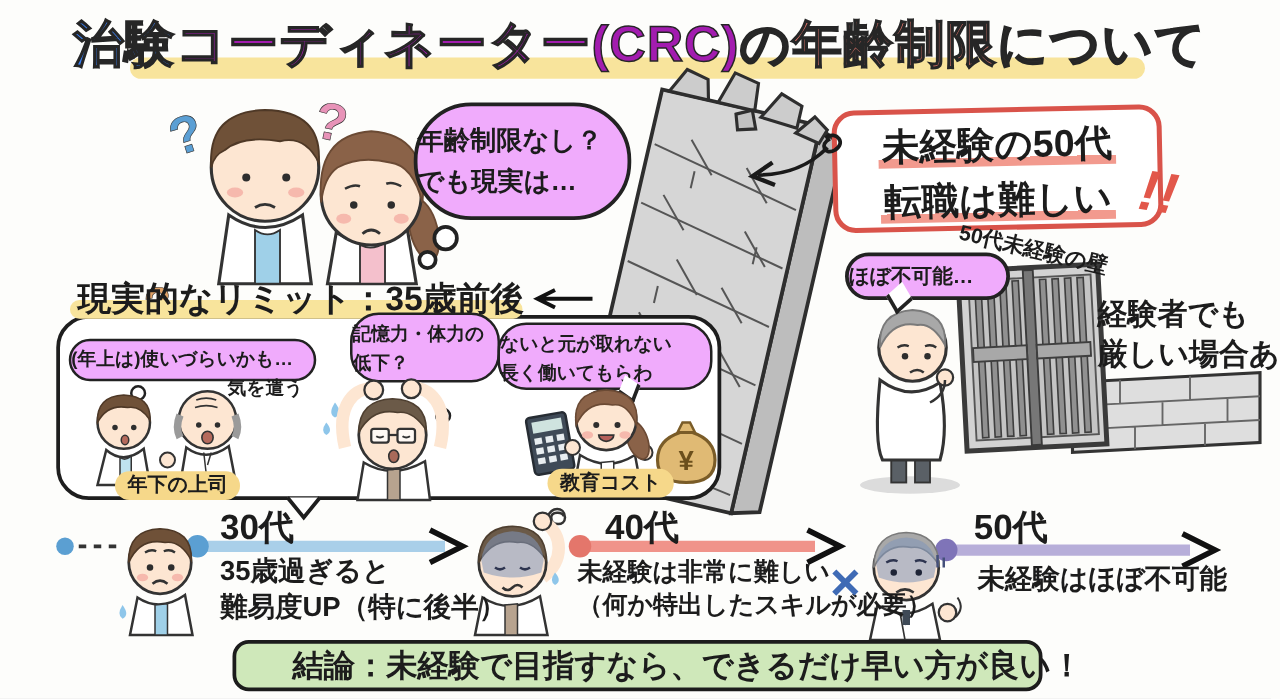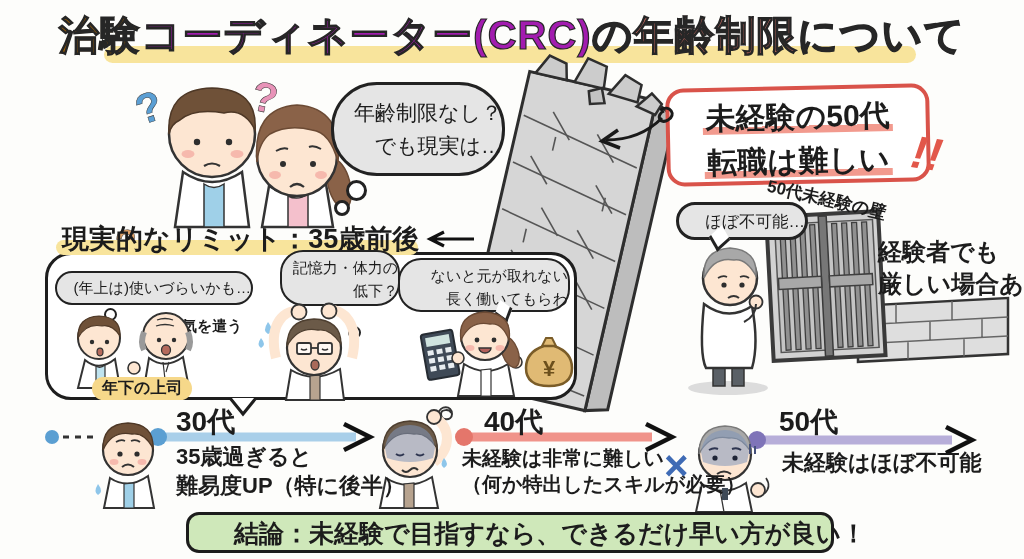--- a/index.html
+++ b/index.html
@@ -2,23 +2,23 @@
 <html><head>
 <meta charset="utf-8">
 <style>
   html,body{margin:0;padding:0;background:#e8e8e8;}
   .stage{position:relative;width:1024px;height:559px;background:#fdfdfb;overflow:hidden;
          font-family:"Liberation Sans","DejaVu Sans",sans-serif;color:#1c1c1c;}
   
   .title-hl{position:absolute;top:46px;left:104px;width:812px;height:17px;background:#f8e49c;border-radius:9px;}
   .title{position:absolute;top:8px;left:0;width:100%;text-align:center;font-size:40px;font-weight:800;
          letter-spacing:1px;-webkit-text-stroke:1.2px #262626;white-space:nowrap;}
-  .seg-green{color:#a16207}.seg-blue{color:#a21caf}.seg-red{color:#e0756a}.seg-black{color:#2c2c2c}
-  
-  .bubble{position:absolute;background:#e5e5e5;border:3px solid #222;border-radius:26px;text-align:right;font-weight:400;box-sizing:border-box;}
+  .seg-green{color:#3b82f6}.seg-blue{color:#a21caf}.seg-red{color:#e0756a}.seg-black{color:#2c2c2c}
+  
+  .bubble{position:absolute;background:#f0abfc;border:3px solid #222;border-radius:26px;text-align:left;font-weight:700;box-sizing:border-box;}
   .pill{position:absolute;background:#f6d88a;border-radius:13px;padding:1px 10px;font-size:16px;font-weight:800;white-space:nowrap;}
   .qmark{position:absolute;font-weight:900;-webkit-text-stroke:0.5px #333;}
   .tdot{position:absolute;background:#fff;border:3px solid #222;border-radius:50%;}
   
   .thought{left:331px;top:82px;width:174px;height:94px;border-radius:46px;font-size:21px;line-height:1.55;padding-top:12px;}
   
   .hardbox{position:absolute;left:666px;top:86px;width:264px;height:98px;background:#fff;border:4.5px solid #d9534a;
            border-radius:18px;transform:rotate(-1.2deg);text-align:center;font-size:30px;font-weight:800;line-height:1.45;padding-top:5px;box-sizing:border-box;}
   .rline{background:linear-gradient(to top,#f29a8e 22%,rgba(0,0,0,0) 22%);padding:0 3px;}
   .bang{position:absolute;right:-16px;bottom:-10px;color:#e2574a;font-size:46px;font-style:italic;font-weight:900;transform:rotate(10deg);}
@@ -26,21 +26,21 @@
   .impossible{left:676px;top:202px;width:132px;height:38px;border-radius:20px;font-size:16.5px;line-height:33px;}
   .impossible::after{content:'';position:absolute;left:32px;bottom:-10px;width:14px;height:14px;background:#fff;
                      border-right:3px solid #222;border-bottom:3px solid #222;transform:rotate(60deg) skewX(12deg);}
   .gatelabel{position:absolute;left:766px;top:188px;font-size:17px;font-weight:700;transform:rotate(13deg);white-space:nowrap;}
   .gatecap{position:absolute;left:878px;top:236px;font-size:24px;font-weight:800;line-height:1.35;white-space:nowrap;}
   
   .limitbox{position:absolute;left:45px;top:252px;width:532px;height:148px;background:#fff;border:3.5px solid #1e1e1e;border-radius:26px;box-sizing:border-box;}
   .limithl{position:absolute;left:56px;top:240px;width:362px;height:15px;background:#f8e49c;border-radius:8px;}
   .limithead{position:absolute;left:62px;top:221px;font-size:27px;font-weight:800;white-space:nowrap;}
   .b-boss{left:55px;top:271px;width:198px;height:34px;border-radius:17px;border-width:2.5px;font-size:15px;line-height:29px;}
-  .boss-note{position:absolute;left:182px;top:301px;font-size:15px;font-weight:700;margin-top:16px;}
+  .boss-note{position:absolute;left:182px;top:301px;font-size:15px;font-weight:700;}
   .b-mem{left:280px;top:250px;width:120px;height:56px;border-radius:23px;border-width:2.5px;font-size:15px;line-height:1.55;padding-top:4px;}
   .b-cost{left:398px;top:258px;width:172px;height:54px;border-radius:23px;border-width:2.5px;font-size:15px;line-height:1.55;padding-top:4px;}
   .b-cost::after{content:'';position:absolute;left:96px;bottom:-9px;width:12px;height:12px;background:#fff;
                  border-right:3px solid #222;border-bottom:3px solid #222;transform:rotate(35deg) skewX(14deg);}
   
   .declabel{position:absolute;font-size:28px;font-weight:800;white-space:nowrap;}
   .decnote{position:absolute;font-weight:800;line-height:1.3;white-space:nowrap;}
   .cross{position:absolute;left:664px;top:442px;font-size:42px;font-weight:900;color:#3f6bb5;}
   .conclusion{position:absolute;left:186px;top:512px;width:648px;height:41px;background:#cfe8ba;border:3.5px solid #1c1c1c;
               border-radius:13px;text-align:center;font-size:25px;font-weight:800;line-height:37px;box-sizing:border-box;white-space:nowrap;padding-left:45px;}
@@ -280,20 +280,21 @@
       <circle cx="98" cy="46" r="2.4" fill="#2e2e2e"></circle>
     <ellipse cx="74" cy="54" rx="4.5" ry="3" fill="#f6b9ad"></ellipse>
       <ellipse cx="104" cy="54" rx="4.5" ry="3" fill="#f6b9ad"></ellipse>
     <path d="M83,54 a6,5 0 0 0 12,0 z" fill="#b5605a" stroke="#333" stroke-width="1.4"></path>
     <g>
       <path d="M146,52 L160,52 L156,44 L150,44 Z" fill="#e0ba74" stroke="#7a5c28" stroke-width="2"></path>
       <path d="M148,52 Q130,58 130,74 Q130,92 153,92 Q176,92 176,74 Q176,58 158,52 Z" fill="#e0ba74" stroke="#7a5c28" stroke-width="2.5"></path>
       <text x="153" y="82" text-anchor="middle" font-size="22" font-weight="bold" fill="#6b4f1c">¥</text>
     </g>
   </svg>
+  <div class="pill" style="left:438px;top:375px;">教育コスト</div>
 
   <svg style="left:0px;top:398px;" width="1024" height="120" viewBox="0 0 1024 120">
     <polygon points="230,0 243,16 256,0" fill="#ffffff"></polygon>
     <path d="M230,0 L243,16 L256,0" fill="none" stroke="#1e1e1e" stroke-width="3"></path>
     <circle cx="52" cy="39" r="7" fill="#5b9fd2"></circle>
     <path d="M63,39 H96" stroke="#333" stroke-width="3" stroke-dasharray="6,6" fill="none"></path>
     <line x1="163" y1="39" x2="356" y2="39" stroke="#a9cfe9" stroke-width="9"></line>
     <path d="M344,26 L370,39 L344,52" fill="none" stroke="#111" stroke-width="4.5"></path>
     <circle cx="158" cy="39" r="9" fill="#5b9fd2"></circle>
     <line x1="470" y1="39" x2="652" y2="39" stroke="#f0938a" stroke-width="9"></line>

